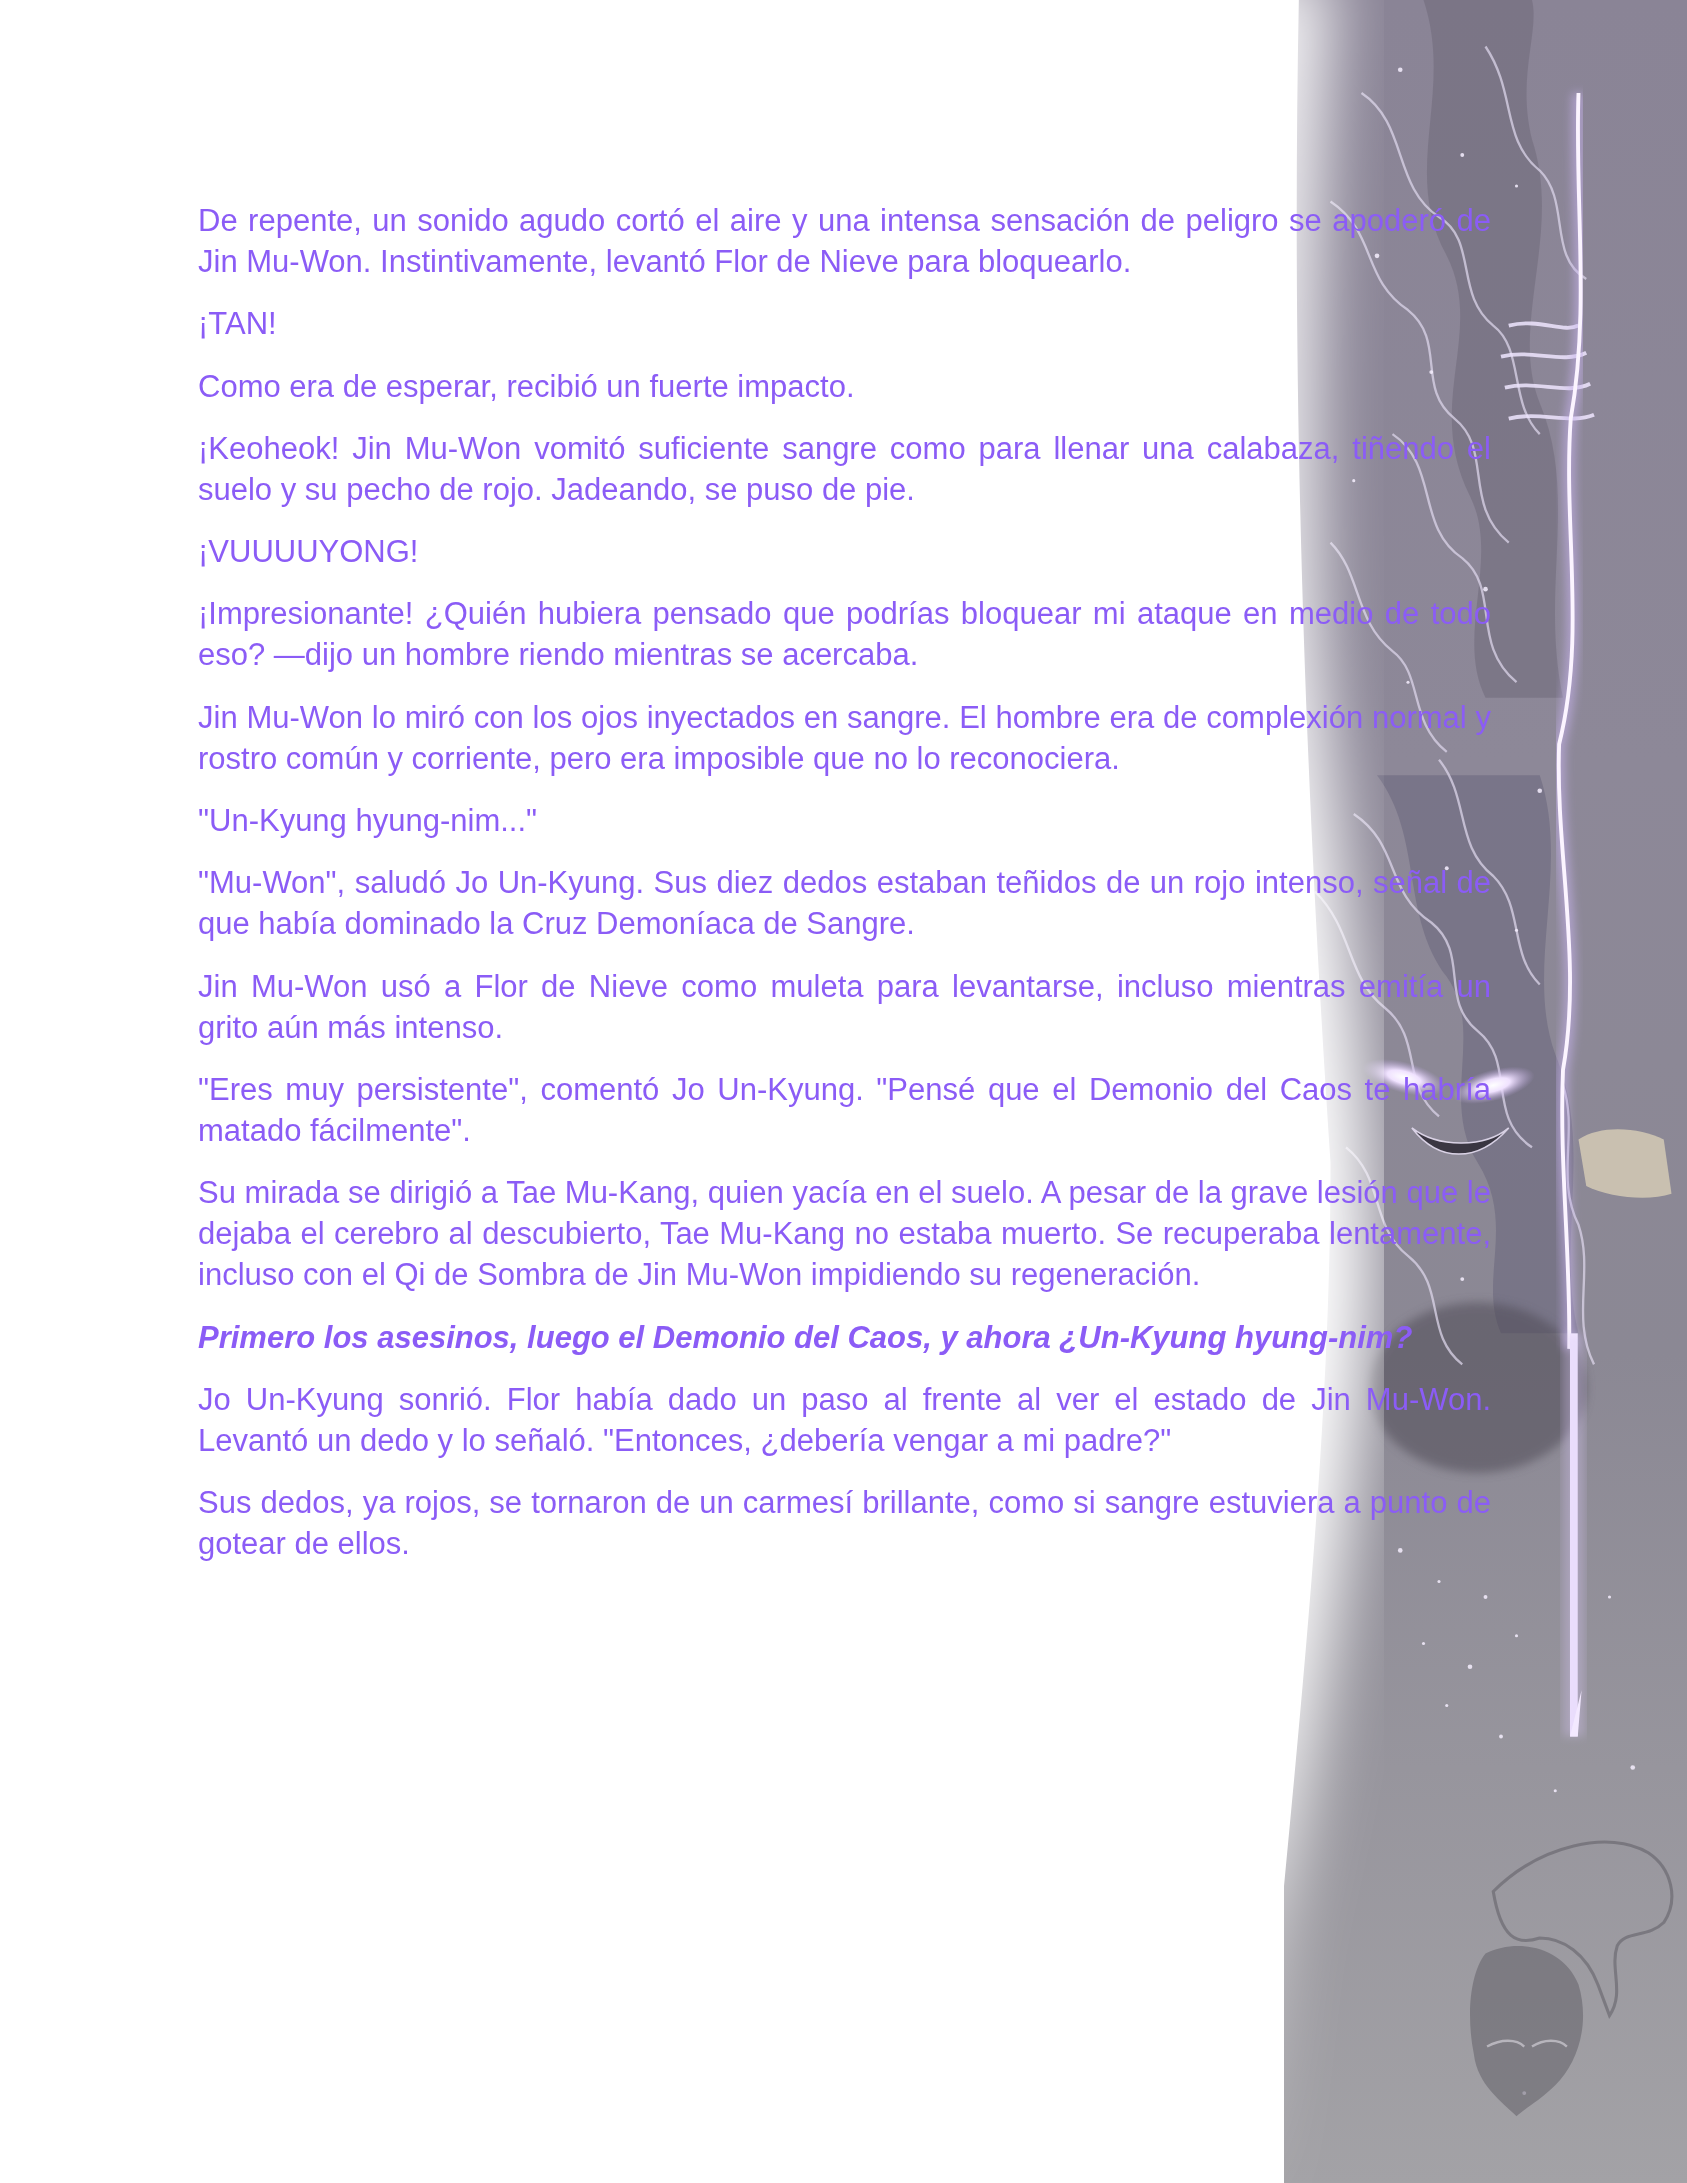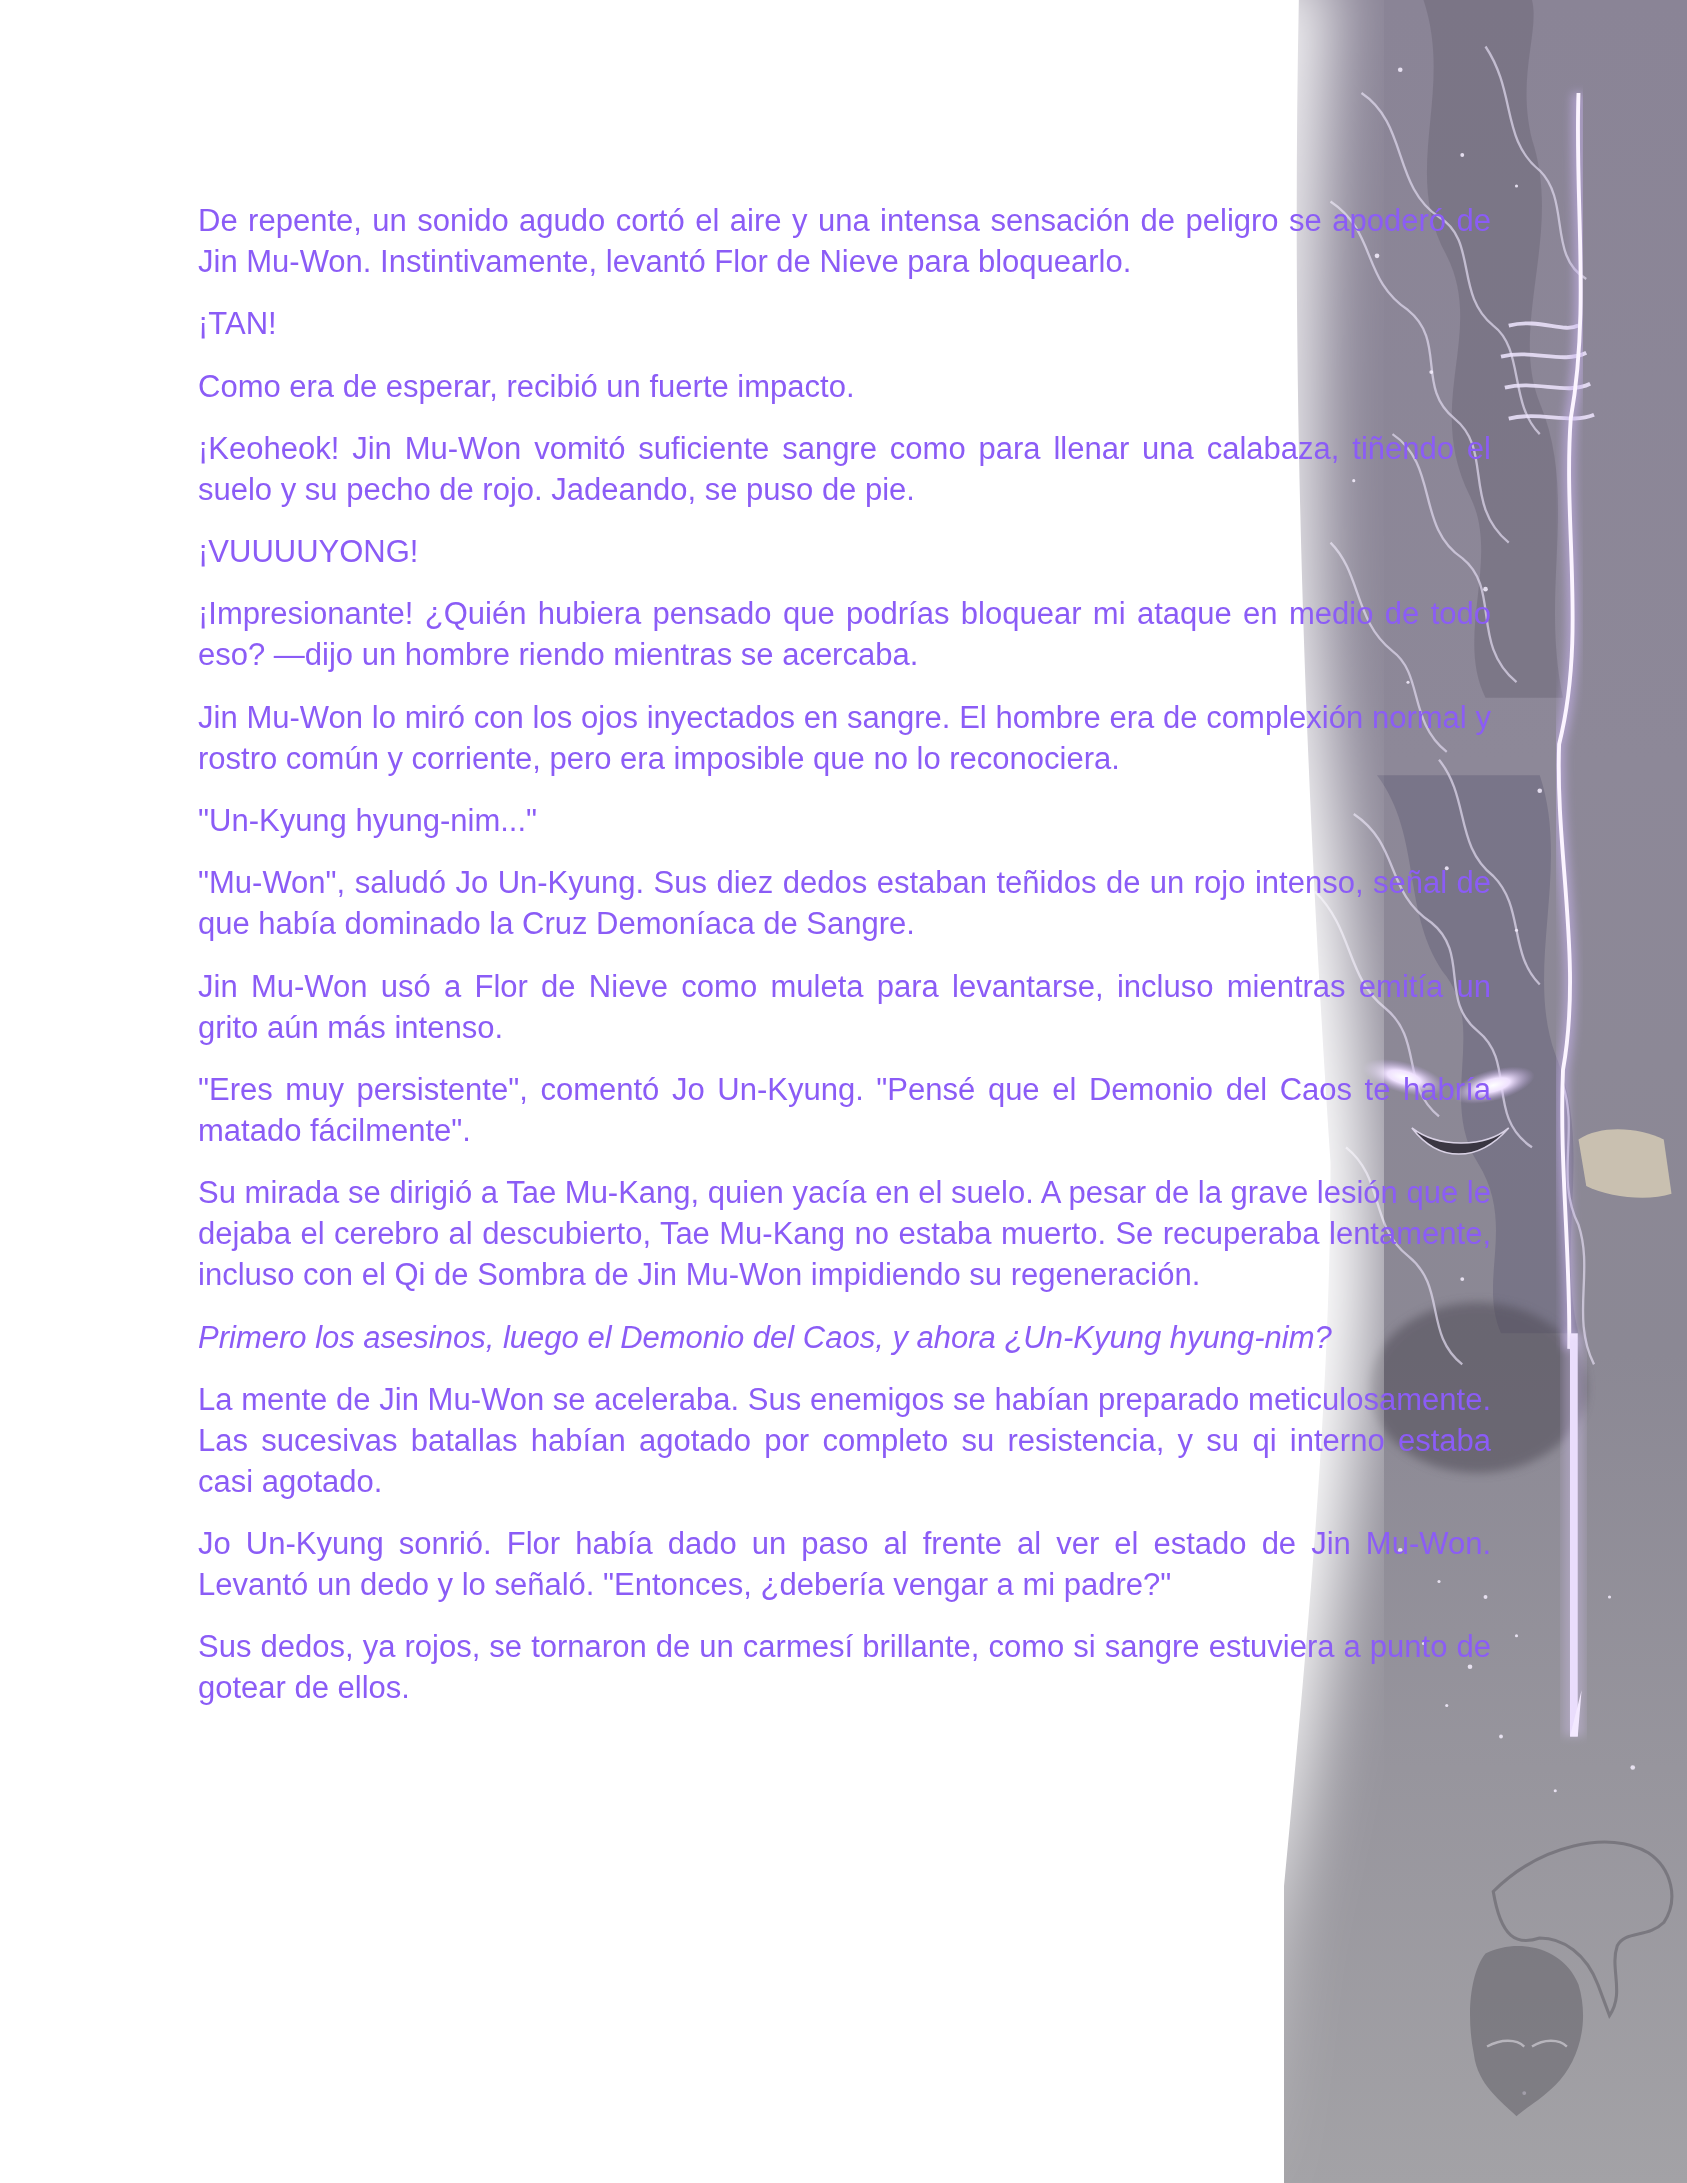--- a/index.html
+++ b/index.html
@@ -19,21 +19,21 @@
   }
   .page {
     position:absolute; left:198px; top:200px; width:1293px; z-index:2;
     color:#8b5cf6;
     font-size:31px; line-height:41px;
   }
   .page p {
     margin:0 0 21.3px 0;
     text-align:justify;
   }
-  .page p.italic { font-style:italic; }
+  .page p.italic { font-style:italic;font-weight:bold; }
 </style>
 </head>
 <body>
 
 <div class="art">
   <svg viewBox="0 0 520 2816" preserveAspectRatio="none" xmlns="http://www.w3.org/2000/svg">
     <defs>
       <linearGradient id="bgGrad" x1="0" y1="0" x2="0" y2="1">
         <stop offset="0" stop-color="#8a8496"></stop>
         <stop offset="0.35" stop-color="#8d8898"></stop>
@@ -144,17 +144,16 @@
   <p>¡Keoheok! Jin Mu-Won vomitó suficiente sangre como para llenar una calabaza, tiñendo el suelo y su pecho de rojo. Jadeando, se puso de pie.</p>
   <p>¡VUUUUYONG!</p>
   <p>¡Impresionante! ¿Quién hubiera pensado que podrías bloquear mi ataque en medio de todo eso? —dijo un hombre riendo mientras se acercaba.</p>
   <p>Jin Mu-Won lo miró con los ojos inyectados en sangre. El hombre era de complexión normal y rostro común y corriente, pero era imposible que no lo reconociera.</p>
   <p>"Un-Kyung hyung-nim..."</p>
   <p>"Mu-Won", saludó Jo Un-Kyung. Sus diez dedos estaban teñidos de un rojo intenso, señal de que había dominado la Cruz Demoníaca de Sangre.</p>
   <p>Jin Mu-Won usó a Flor de Nieve como muleta para levantarse, incluso mientras emitía un grito aún más intenso.</p>
   <p>"Eres muy persistente", comentó Jo Un-Kyung. "Pensé que el Demonio del Caos te habría matado fácilmente".</p>
   <p>Su mirada se dirigió a Tae Mu-Kang, quien yacía en el suelo. A pesar de la grave lesión que le dejaba el cerebro al descubierto, Tae Mu-Kang no estaba muerto. Se recuperaba lentamente, incluso con el Qi de Sombra de Jin Mu-Won impidiendo su regeneración.</p>
   <p class="italic">Primero los asesinos, luego el Demonio del Caos, y ahora ¿Un-Kyung hyung-nim?</p>
-  <p>La mente de Jin Mu-Won se aceleraba. Sus enemigos se habían preparado meticulosamente. Las sucesivas batallas habían agotado por completo su resistencia, y su qi interno estaba casi agotado.</p>
   <p>Jo Un-Kyung sonrió. Flor había dado un paso al frente al ver el estado de Jin Mu-Won. Levantó un dedo y lo señaló. "Entonces, ¿debería vengar a mi padre?"</p>
   <p>Sus dedos, ya rojos, se tornaron de un carmesí brillante, como si sangre estuviera a punto de gotear de ellos.</p>
 </div>
 
 
 </body></html>

